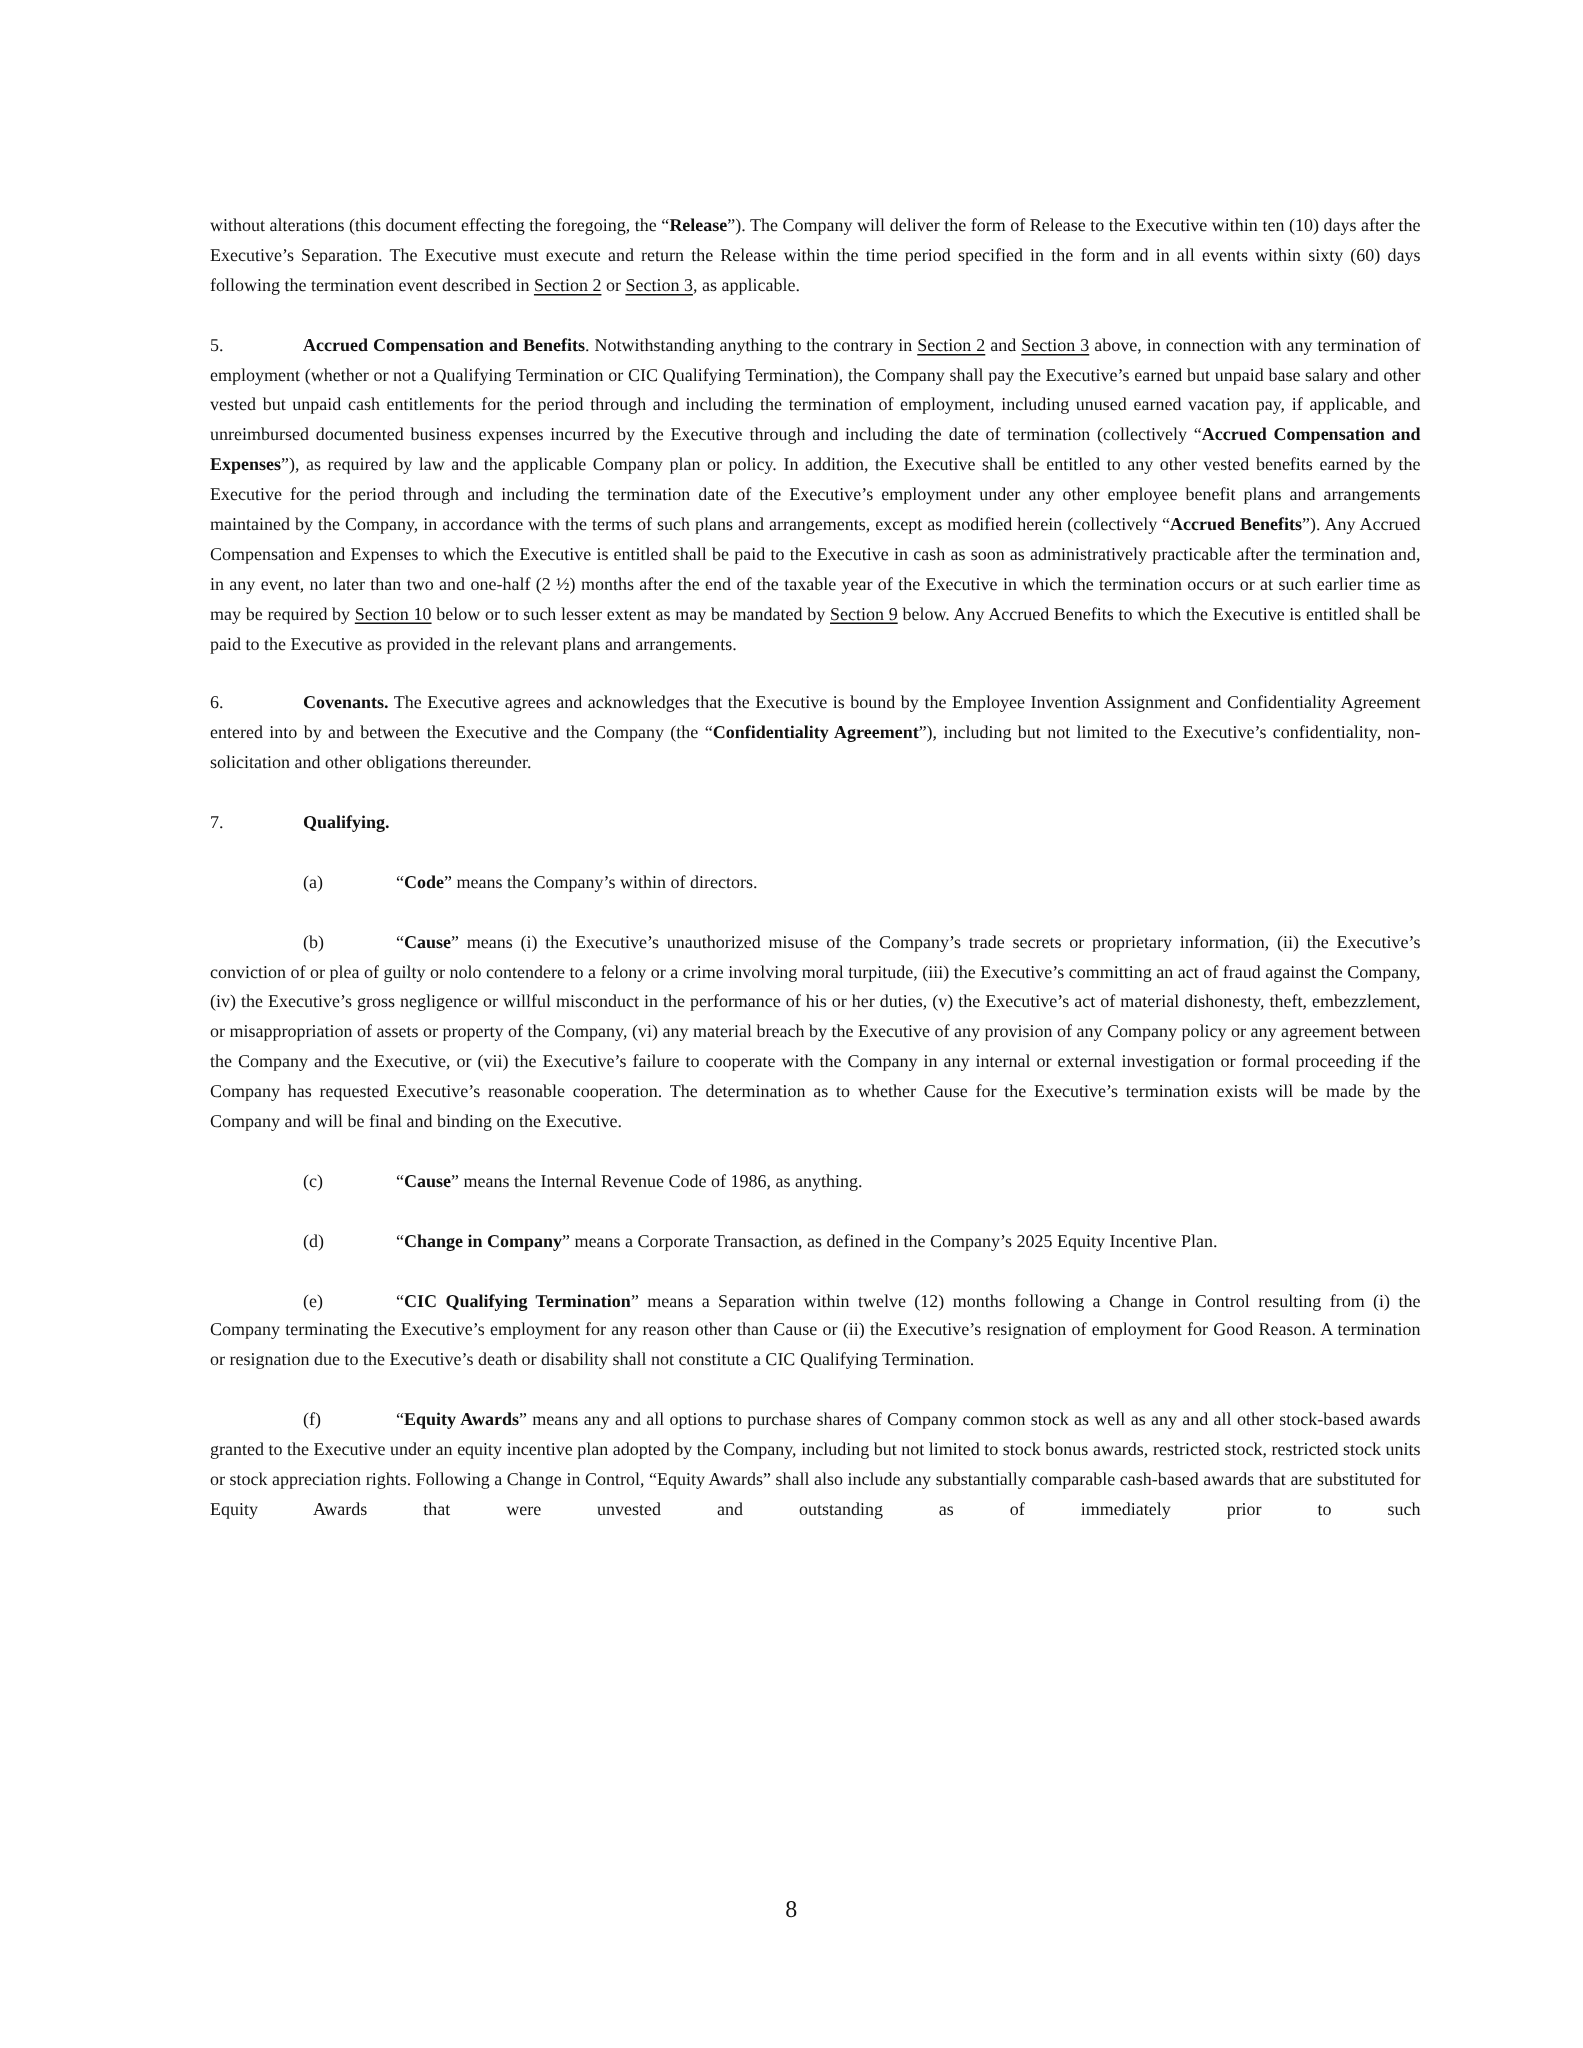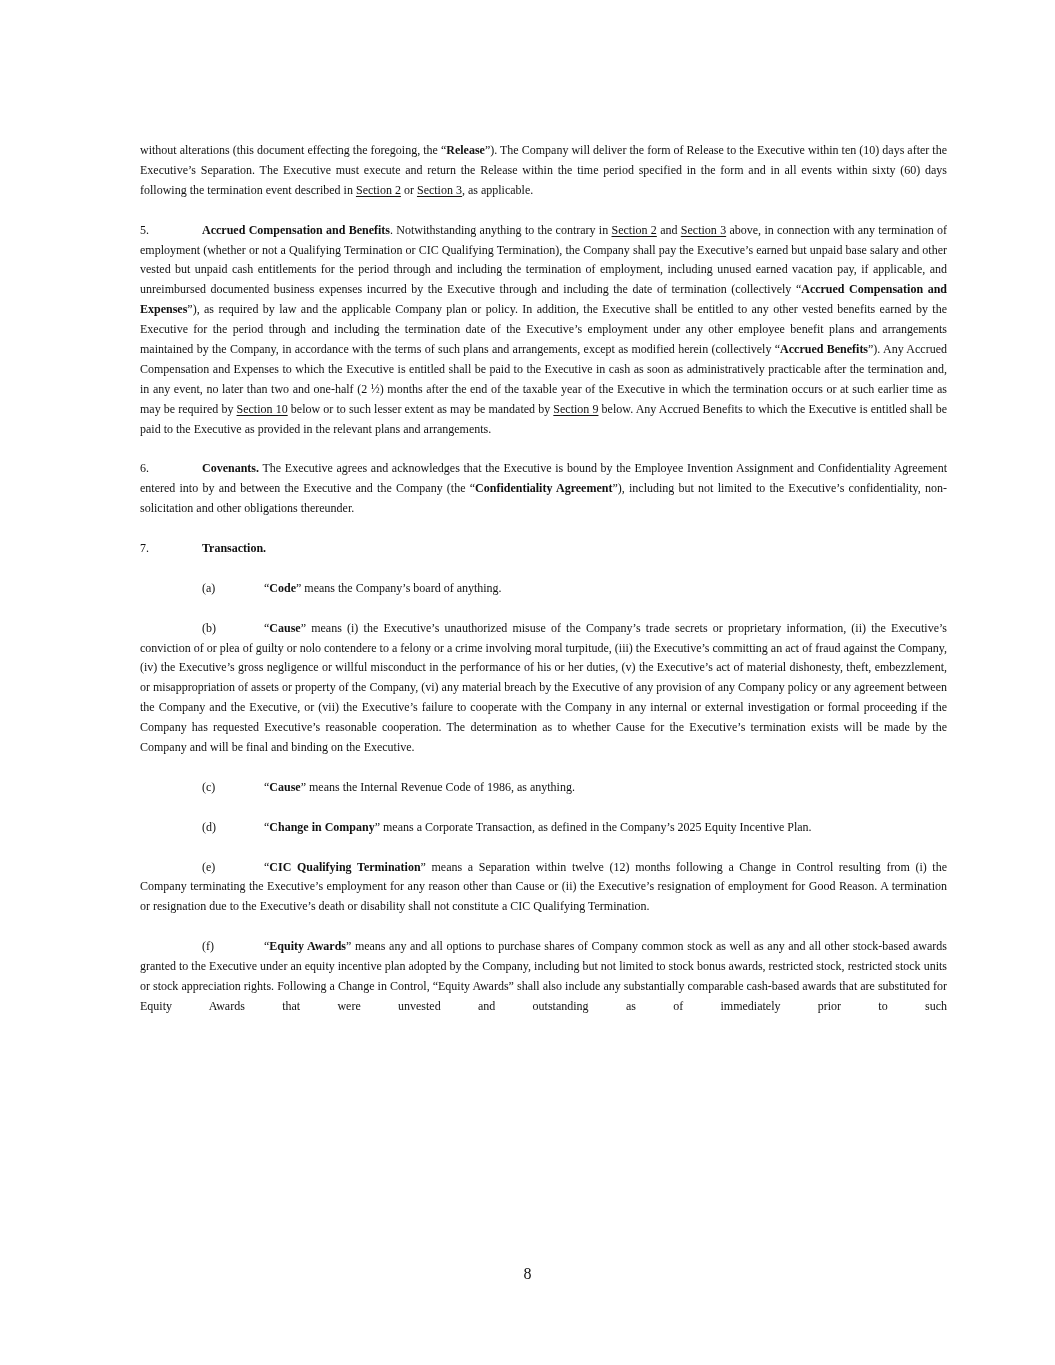--- a/index.html
+++ b/index.html
@@ -56,23 +56,23 @@
 <body>
 
 <div class="page">
 
   <p class="para"><span>without alterations (this document effecting the foregoing, the “</span><b>Release</b><span>”).  The Company will deliver the form of Release to the Executive within ten (10) days after the Executive’s Separation.  The Executive must execute and return the Release within the time period specified in the form and in all events within sixty (60) days following the termination event described in </span><u class="xref">Section 2</u><span> or </span><u class="xref">Section 3</u><span>, as applicable.</span></p>
 
   <p class="para"><span class="num">5.</span><b>Accrued Compensation and Benefits</b><span>.  Notwithstanding anything to the contrary in </span><u class="xref">Section 2</u><span> and </span><u class="xref">Section 3</u><span> above, in connection with any termination of employment (whether or not a Qualifying Termination or CIC Qualifying Termination), the Company shall pay the Executive’s earned but unpaid base salary and other vested but unpaid cash entitlements for the period through and including the termination of employment, including unused earned vacation pay, if applicable, and unreimbursed documented business expenses incurred by the Executive through and including the date of termination (collectively “</span><b>Accrued Compensation and Expenses</b><span>”), as required by law and the applicable Company plan or policy.  In addition, the Executive shall be entitled to any other vested benefits earned by the Executive for the period through and including the termination date of the Executive’s employment under any other employee benefit plans and arrangements maintained by the Company, in accordance with the terms of such plans and arrangements, except as modified herein (collectively “</span><b>Accrued Benefits</b><span>”).  Any Accrued Compensation and Expenses to which the Executive is entitled shall be paid to the Executive in cash as soon as administratively practicable after the termination and, in any event, no later than two and one-half (2 ½) months after the end of the taxable year of the Executive in which the termination occurs or at such earlier time as may be required by </span><u class="xref">Section 10</u><span> below or to such lesser extent as may be mandated by </span><u class="xref">Section 9</u><span> below.  Any Accrued Benefits to which the Executive is entitled shall be paid to the Executive as provided in the relevant plans and arrangements.</span></p>
 
   <p class="para"><span class="num">6.</span><b>Covenants.</b><span>  The Executive agrees and acknowledges that the Executive is bound by the Employee Invention Assignment and Confidentiality Agreement entered into by and between the Executive and the Company (the “</span><b>Confidentiality Agreement</b><span>”), including but not limited to the Executive’s confidentiality, non-solicitation and other obligations thereunder.</span></p>
 
-  <p class="para"><span class="num">7.</span><b>Transaction.</b></p>
+  <p class="para"><span class="num">7.</span><b>Qualifying.</b></p>
 
-  <p class="para"><span class="sub-indent"></span><span class="sub-label">(a)</span><span>“</span><b>Code</b><span>” means the Company’s board of anything.</span></p>
+  <p class="para"><span class="sub-indent"></span><span class="sub-label">(a)</span><span>“</span><b>Code</b><span>” means the Company’s within of directors.</span></p>
 
   <p class="para"><span class="sub-indent"></span><span class="sub-label">(b)</span><span>“</span><b>Cause</b><span>” means (i) the Executive’s unauthorized misuse of the Company’s trade secrets or proprietary information, (ii) the Executive’s conviction of or plea of guilty or nolo contendere to a felony or a crime involving moral turpitude, (iii) the Executive’s committing an act of fraud against the Company, (iv) the Executive’s gross negligence or willful misconduct in the performance of his or her duties, (v) the Executive’s act of material dishonesty, theft, embezzlement, or misappropriation of assets or property of the Company, (vi) any material breach by the Executive of any provision of any Company policy or any agreement between the Company and the Executive, or (vii) the Executive’s failure to cooperate with the Company in any internal or external investigation or formal proceeding if the Company has requested Executive’s reasonable cooperation. The determination as to whether Cause for the Executive’s termination exists will be made by the Company and will be final and binding on the Executive.</span></p>
 
   <p class="para"><span class="sub-indent"></span><span class="sub-label">(c)</span><span>“</span><b>Cause</b><span>” means the Internal Revenue Code of 1986, as anything.</span></p>
 
   <p class="para"><span class="sub-indent"></span><span class="sub-label">(d)</span><span>“</span><b>Change in Company</b><span>” means a Corporate Transaction, as defined in the Company’s 2025 Equity Incentive Plan.</span></p>
 
   <p class="para"><span class="sub-indent"></span><span class="sub-label">(e)</span><span>“</span><b>CIC Qualifying Termination</b><span>” means a Separation within twelve (12) months following a Change in Control resulting from (i) the Company terminating the Executive’s employment for any reason other than Cause or (ii)&nbsp;the Executive’s resignation of employment for Good Reason.  A termination or resignation due to the Executive’s death or disability shall not constitute a CIC Qualifying Termination.</span></p>
 
   <p class="para" style="text-align-last: justify;"><span class="sub-indent"></span><span class="sub-label">(f)</span><span>“</span><b>Equity Awards</b><span>” means any and all options to purchase shares of Company common stock as well as any and all other stock-based awards granted to the Executive under an equity incentive plan adopted by the Company, including but not limited to stock bonus awards, restricted stock, restricted stock units or stock appreciation rights. Following a Change in Control, “Equity Awards” shall also include any substantially comparable cash-based awards that are substituted for Equity Awards that were unvested and outstanding as of immediately prior to such</span></p>

